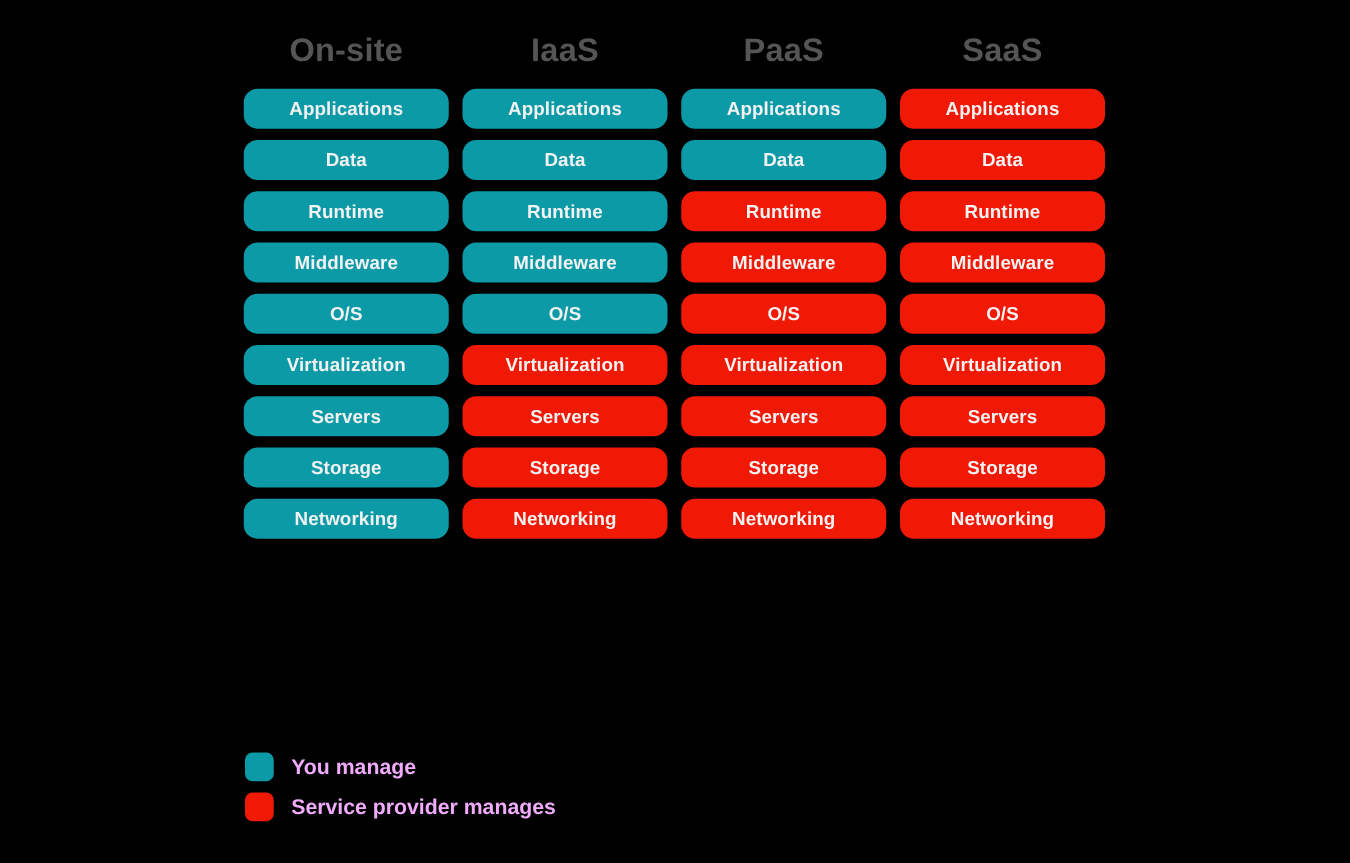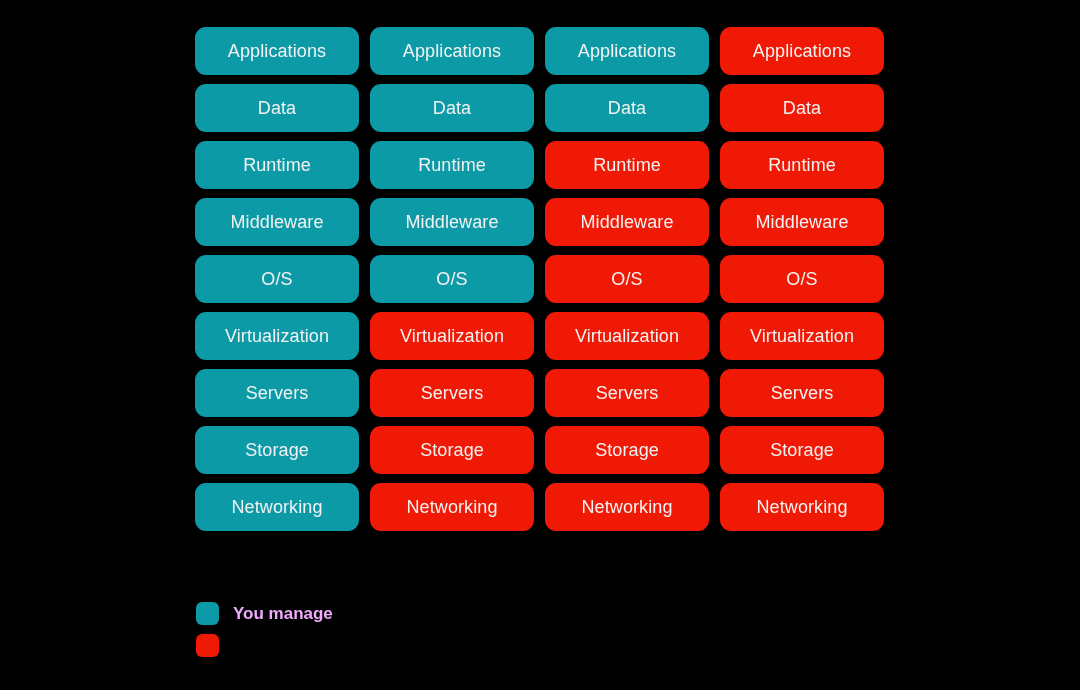--- a/index.html
+++ b/index.html
@@ -47,28 +47,28 @@
     display: flex;
     flex-direction: column;
     row-gap: 9px;
   }
   .layer-row {
     display: grid;
     grid-template-columns: repeat(4, 164px);
     column-gap: 11px;
   }
   .cell {
-    height: 48px;
+    height: 32px;
     border-radius: 11px;
     display: flex;
     align-items: center;
     justify-content: center;
     color: #f2f2f2;
-    font-size: 18px;
-    font-weight: normal;
+    font-size: 15px;
+    font-weight: bold;
     letter-spacing: 0.1px;
     white-space: nowrap;
     box-sizing: border-box;
   }
   .cell.you { background: #0d9aa7; }
   .cell.provider { background: #f01905; }
 
   
   #legend {
     position: absolute;
@@ -97,20 +97,26 @@
     font-size: 17px;
     font-weight: bold;
     line-height: 1;
     white-space: nowrap;
   }
 </style>
 </head>
 <body>
 
 <div id="stack-diagram">
+  <div class="header-row">
+      <div class="col-header">On-site</div>
+      <div class="col-header">IaaS</div>
+      <div class="col-header">PaaS</div>
+      <div class="col-header">SaaS</div>
+    </div>
   <div class="matrix">
       <div class="layer-row">
         <div class="cell you">Applications</div>
         <div class="cell you">Applications</div>
         <div class="cell you">Applications</div>
         <div class="cell provider">Applications</div>
       </div>
       <div class="layer-row">
         <div class="cell you">Data</div>
         <div class="cell you">Data</div>
@@ -162,14 +168,15 @@
     </div>
 </div>
 
 <div id="legend">
     <div class="legend-item">
       <span class="legend-swatch you"></span>
       <span class="legend-label">You manage</span>
     </div>
     <div class="legend-item">
       <span class="legend-swatch provider"></span>
+      <span class="legend-label">Service provider manages</span>
     </div>
   </div>
 
 </body></html>

